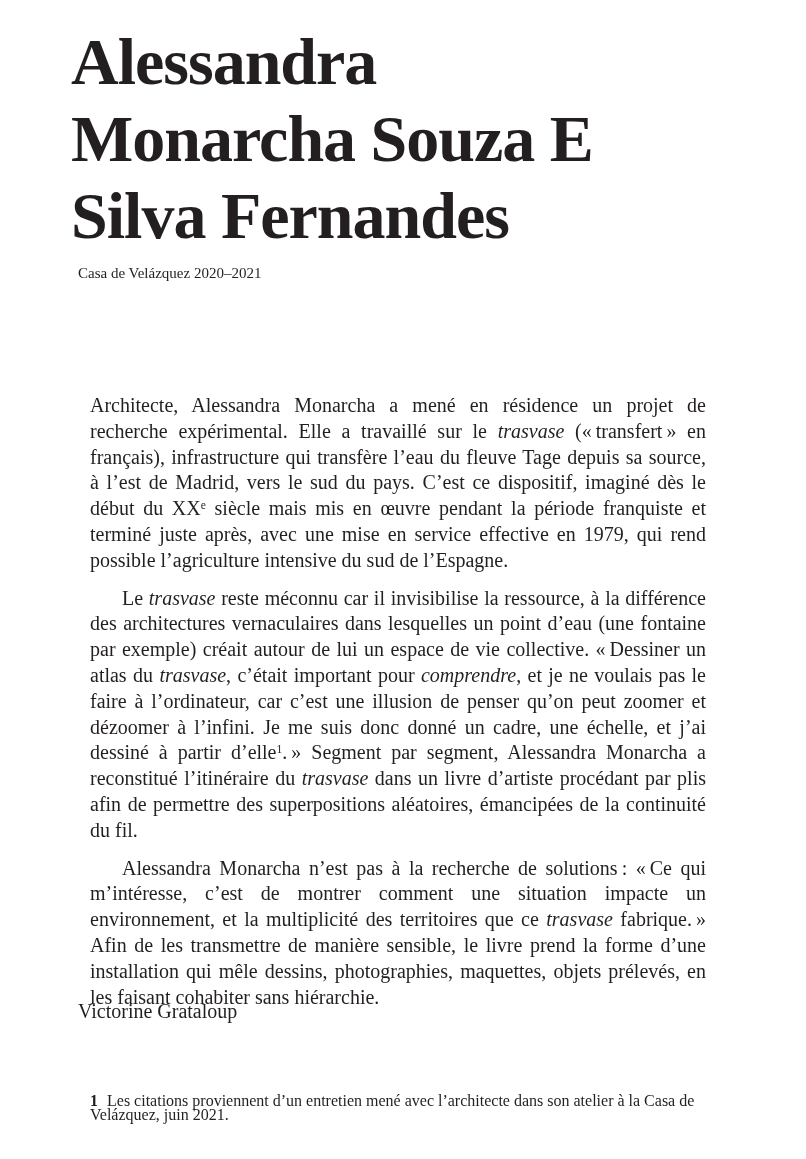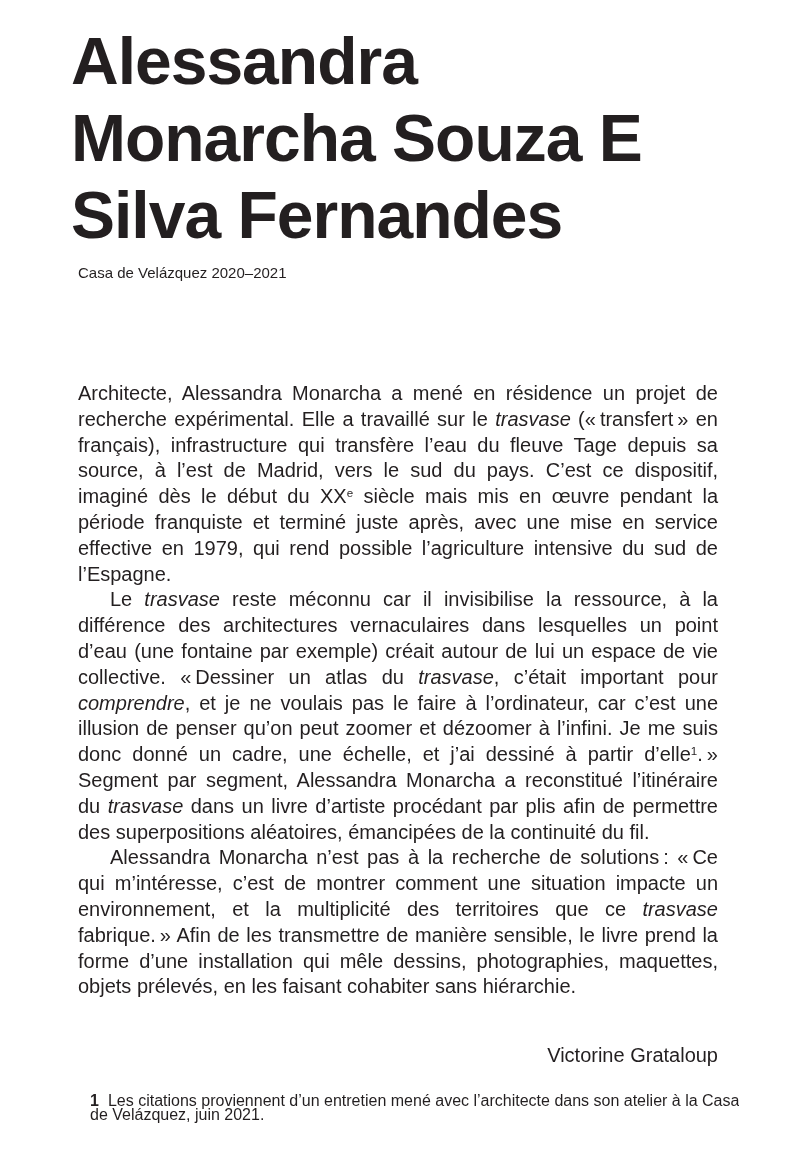--- a/index.html
+++ b/index.html
@@ -3,21 +3,21 @@
 <meta charset="utf-8">
 <style>
   * { margin: 0; padding: 0; box-sizing: border-box; }
   html, body { background: #ffffff; }
   .page {
     position: relative;
     width: 739px;
     height: 1159px;
     background: #ffffff;
     color: #231f20;
-    font-family: Liberation Sans, sans-serif;
+    font-family: Liberation Serif, serif;
     overflow: hidden;
   }
   .title {
     position: absolute;
     left: 71px;
     top: 23px;
     font-size: 66px;
     line-height: 77px;
     font-weight: 700;
     letter-spacing: -1px;
@@ -37,34 +37,32 @@
     position: absolute;
     left: 78px;
     top: 381px;
     width: 640px;
     font-size: 20px;
     line-height: 25.8px;
     text-align: justify;
     hyphens: auto;
     color: #231f20;
   }
-  .body-text p { margin: 0; }
+  .body-text p { margin: 12px; }
   .body-text p.indent { text-indent: 32px; }
   .it { font-style: italic; }
   .sup { font-size: 0.58em; vertical-align: 0.55em; line-height: 0; }
   .byline {
     position: absolute;
     left: 78px;
     top: 998px;
     width: 640px;
-    text-align: right;
     font-size: 20px;
     line-height: 26px;
     color: #231f20;
-    margin-top: 44px;
   }
   .footnote {
     position: absolute;
     left: 90px;
     top: 1094px;
     width: 652px;
     font-size: 16px;
     line-height: 14px;
     color: #231f20;
   }

